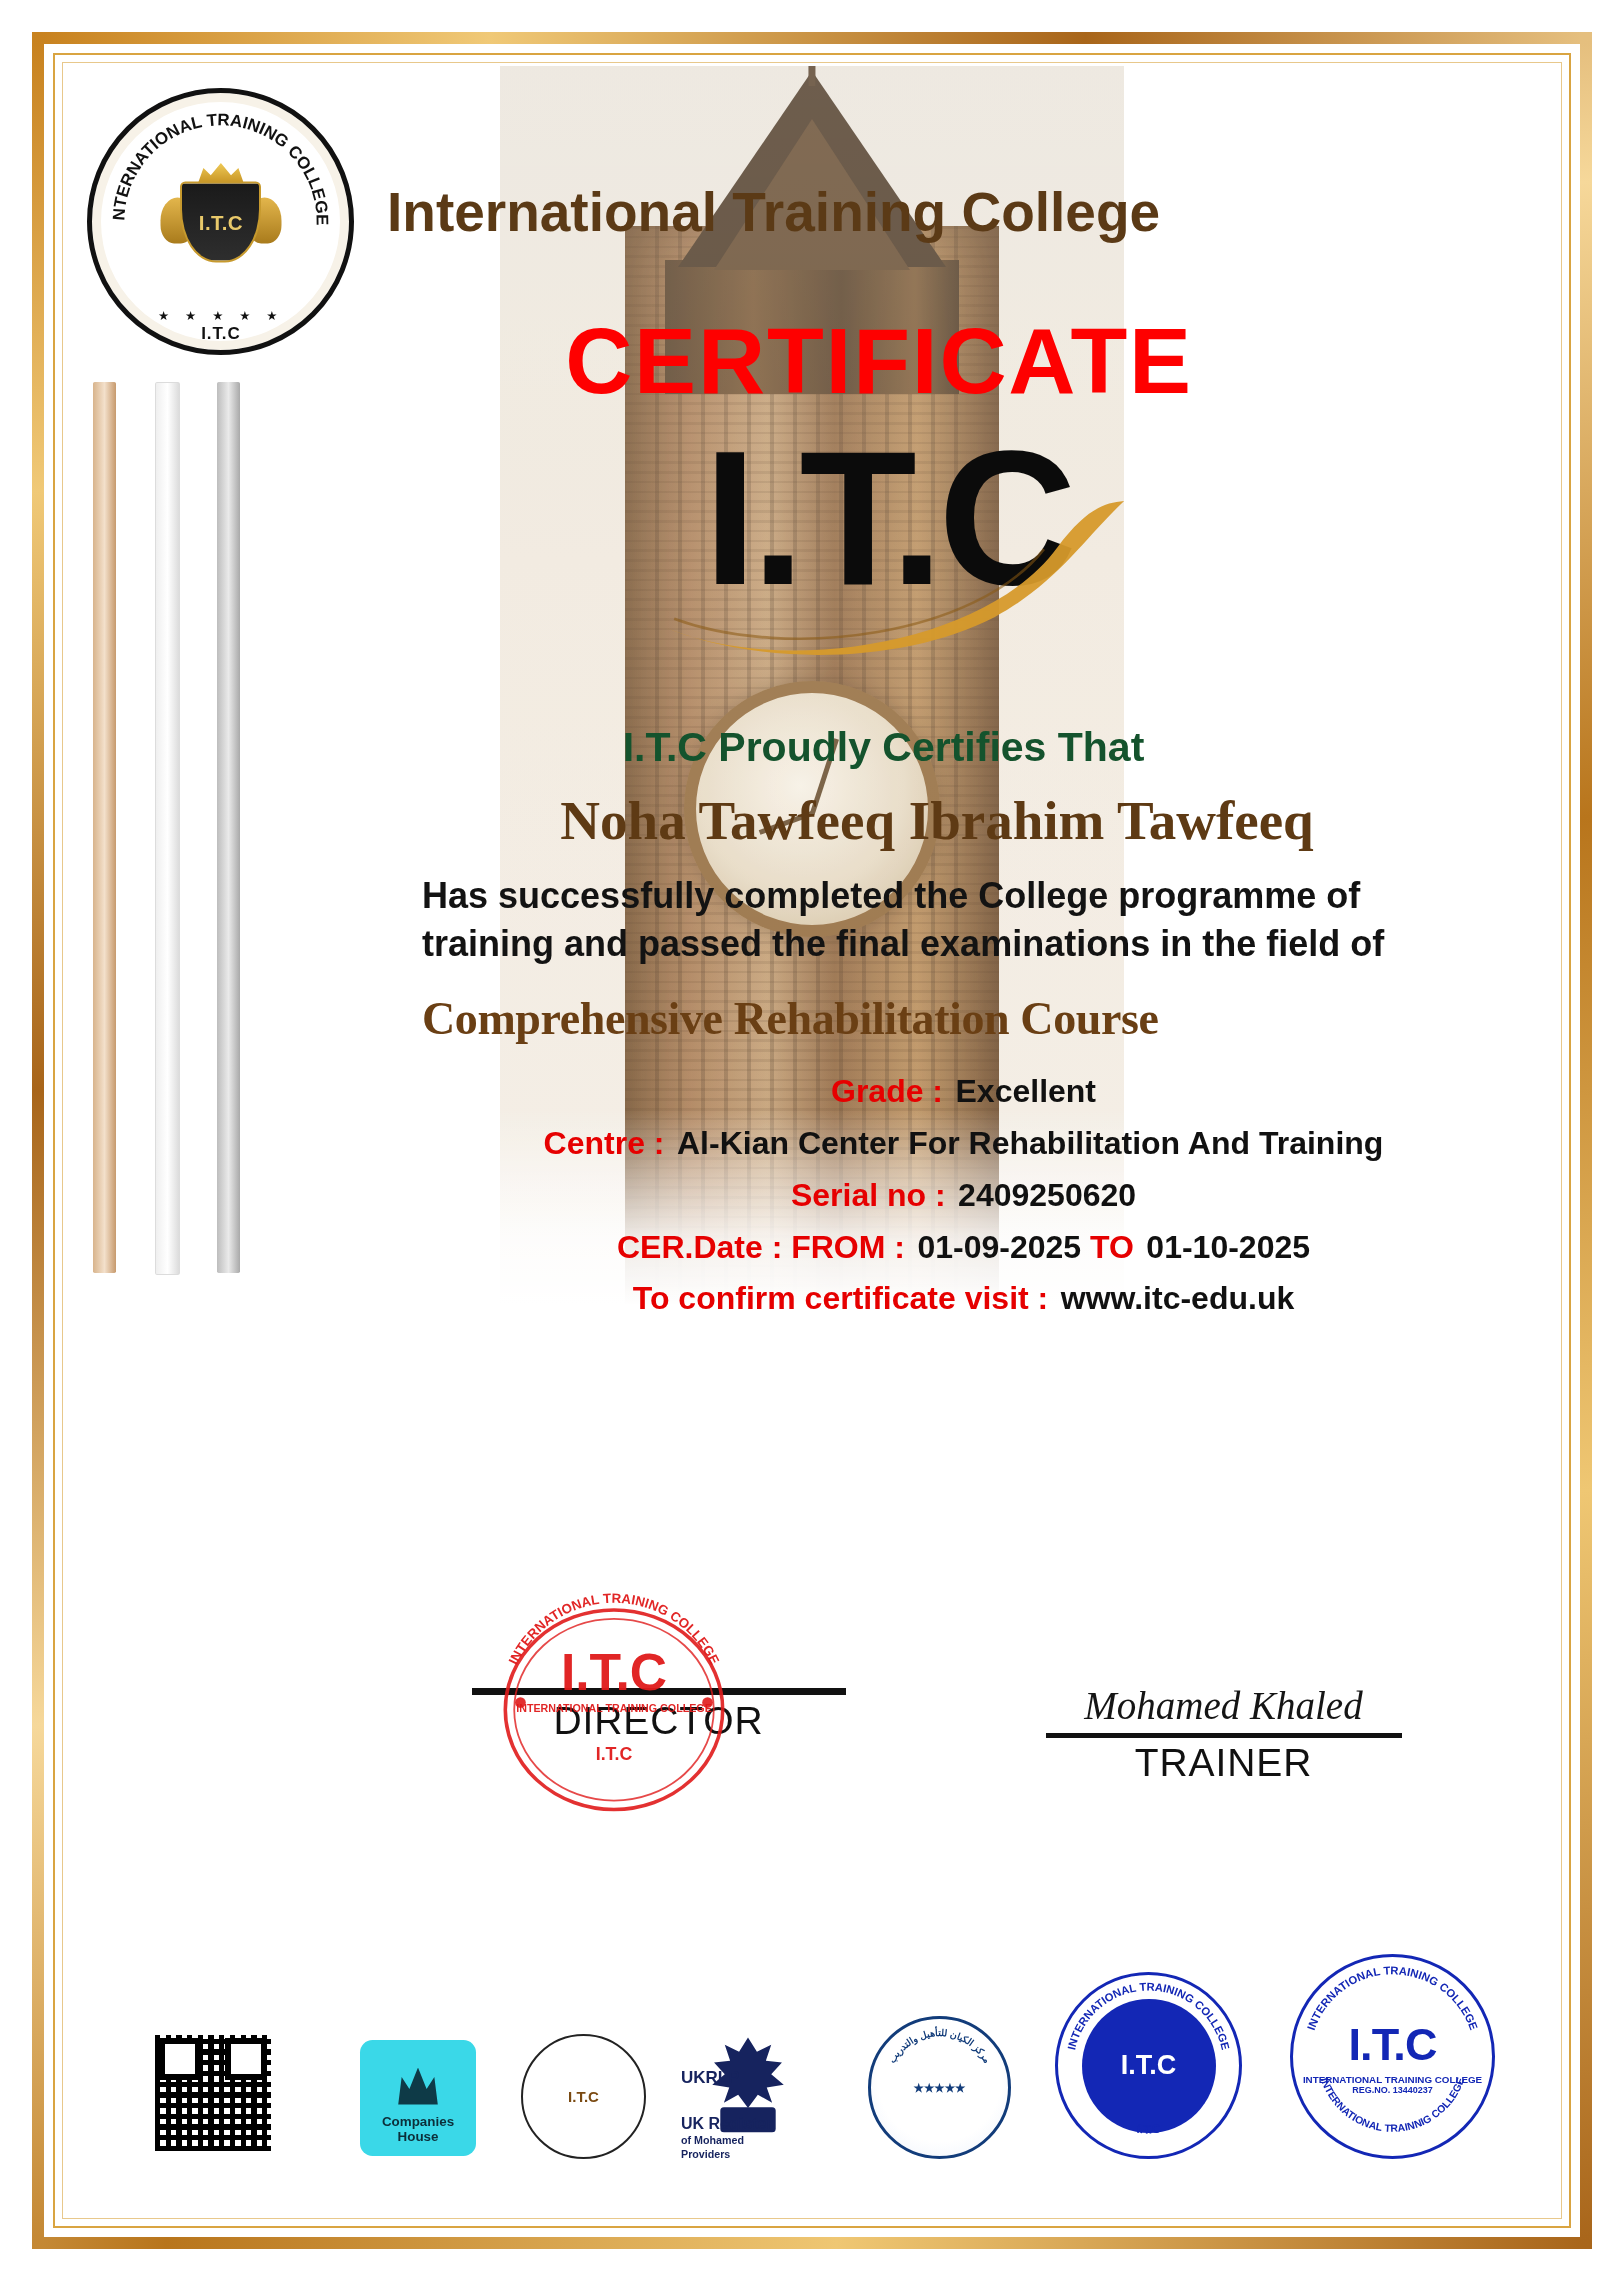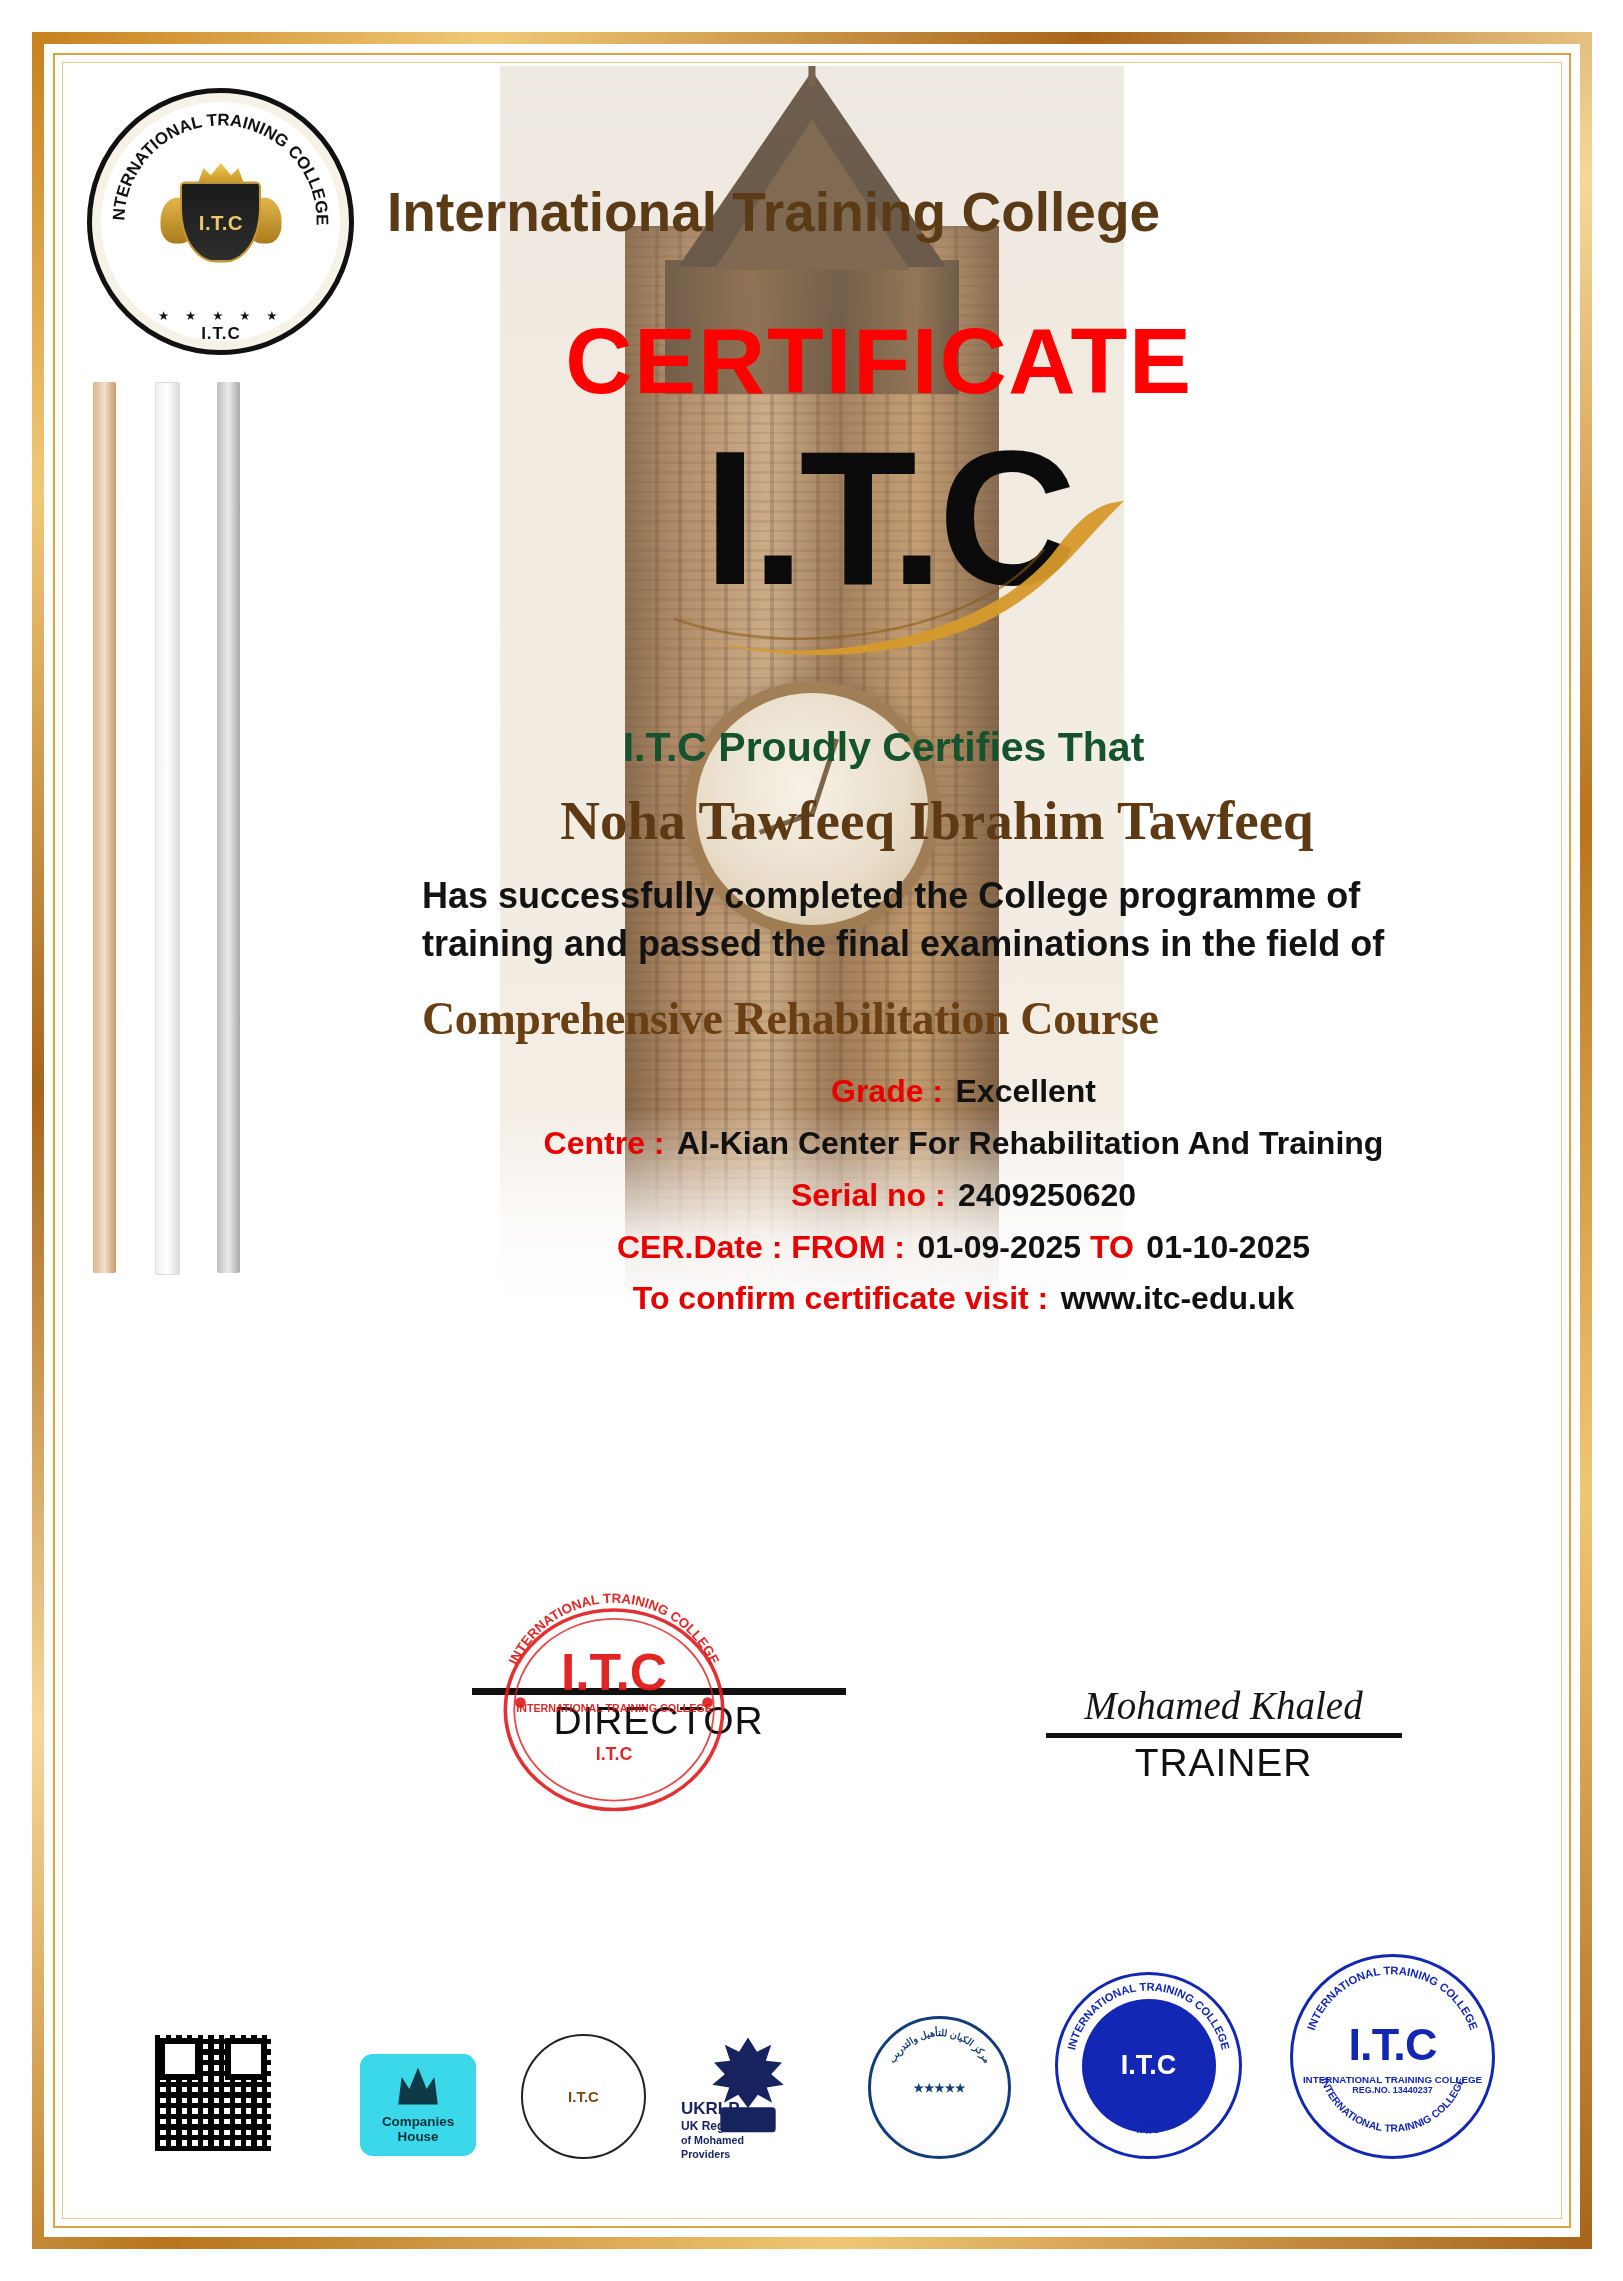--- a/index.html
+++ b/index.html
@@ -443,21 +443,21 @@
     border: 6.2px solid #000;
     background: #fff;
   }
   .qr:before { left: 3.6px; top: 3.6px; }
   .qr:after { right: 3.6px; top: 3.6px; }
 
   .companies-house {
     position: absolute;
     left: 267px;
     bottom: 23px;
-    width: 116px; height: 102px;
+    width: 116px; height: 116px;
     background: #3ad8e8;
     border-radius: 12.5px;
     color: #0c2f3a;
     font-size: 13.4px;
     font-weight: bold;
     display: flex;
     flex-direction: column;
     align-items: center;
     justify-content: flex-end;
     padding-bottom: 12.5px;
@@ -710,21 +710,21 @@
       <div class="rb-ukrlp" style="position:absolute;">
         <svg viewBox="0 0 150 150" aria-hidden="true">
           <g fill="#16235e">
             <path d="M75,14 l10,16 l16,-8 l-6,18 l18,2 l-12,13 l14,12 l-19,3 l6,17 l-16,-9 l-11,15 l-11,-15 l-16,9 l6,-17 l-19,-3 l14,-12 l-12,-13 l18,-2 l-6,-18 l16,8 Z"></path>
             <rect x="44" y="92" width="62" height="28" rx="4"></rect>
           </g>
         </svg>
       </div>
       <div class="ukrlp-text" style="left:588px;bottom:18px;width:196px;">
         <div style="font-size:17px;color:#16235e;">UKRLP</div>
-        <div style="font-size:12px;color:#16235e;">UK Register</div>
+        <div style="font-size:16px;color:#16235e;margin-top:26px;">UK Register</div>
         <div style="font-size:10.7px;color:#16235e;">of Mohamed</div>
         <div style="font-size:10.7px;color:#16235e;">Providers</div>
       </div>
 
       <div class="round-badge rb-alkian">
         <div class="circ-label">
           <svg viewBox="0 0 160 160" aria-hidden="true">
             <defs>
                 <path id="alkArc" d="M 20,80 A 60,60 0 0 1 140,80"></path>
               </defs>

